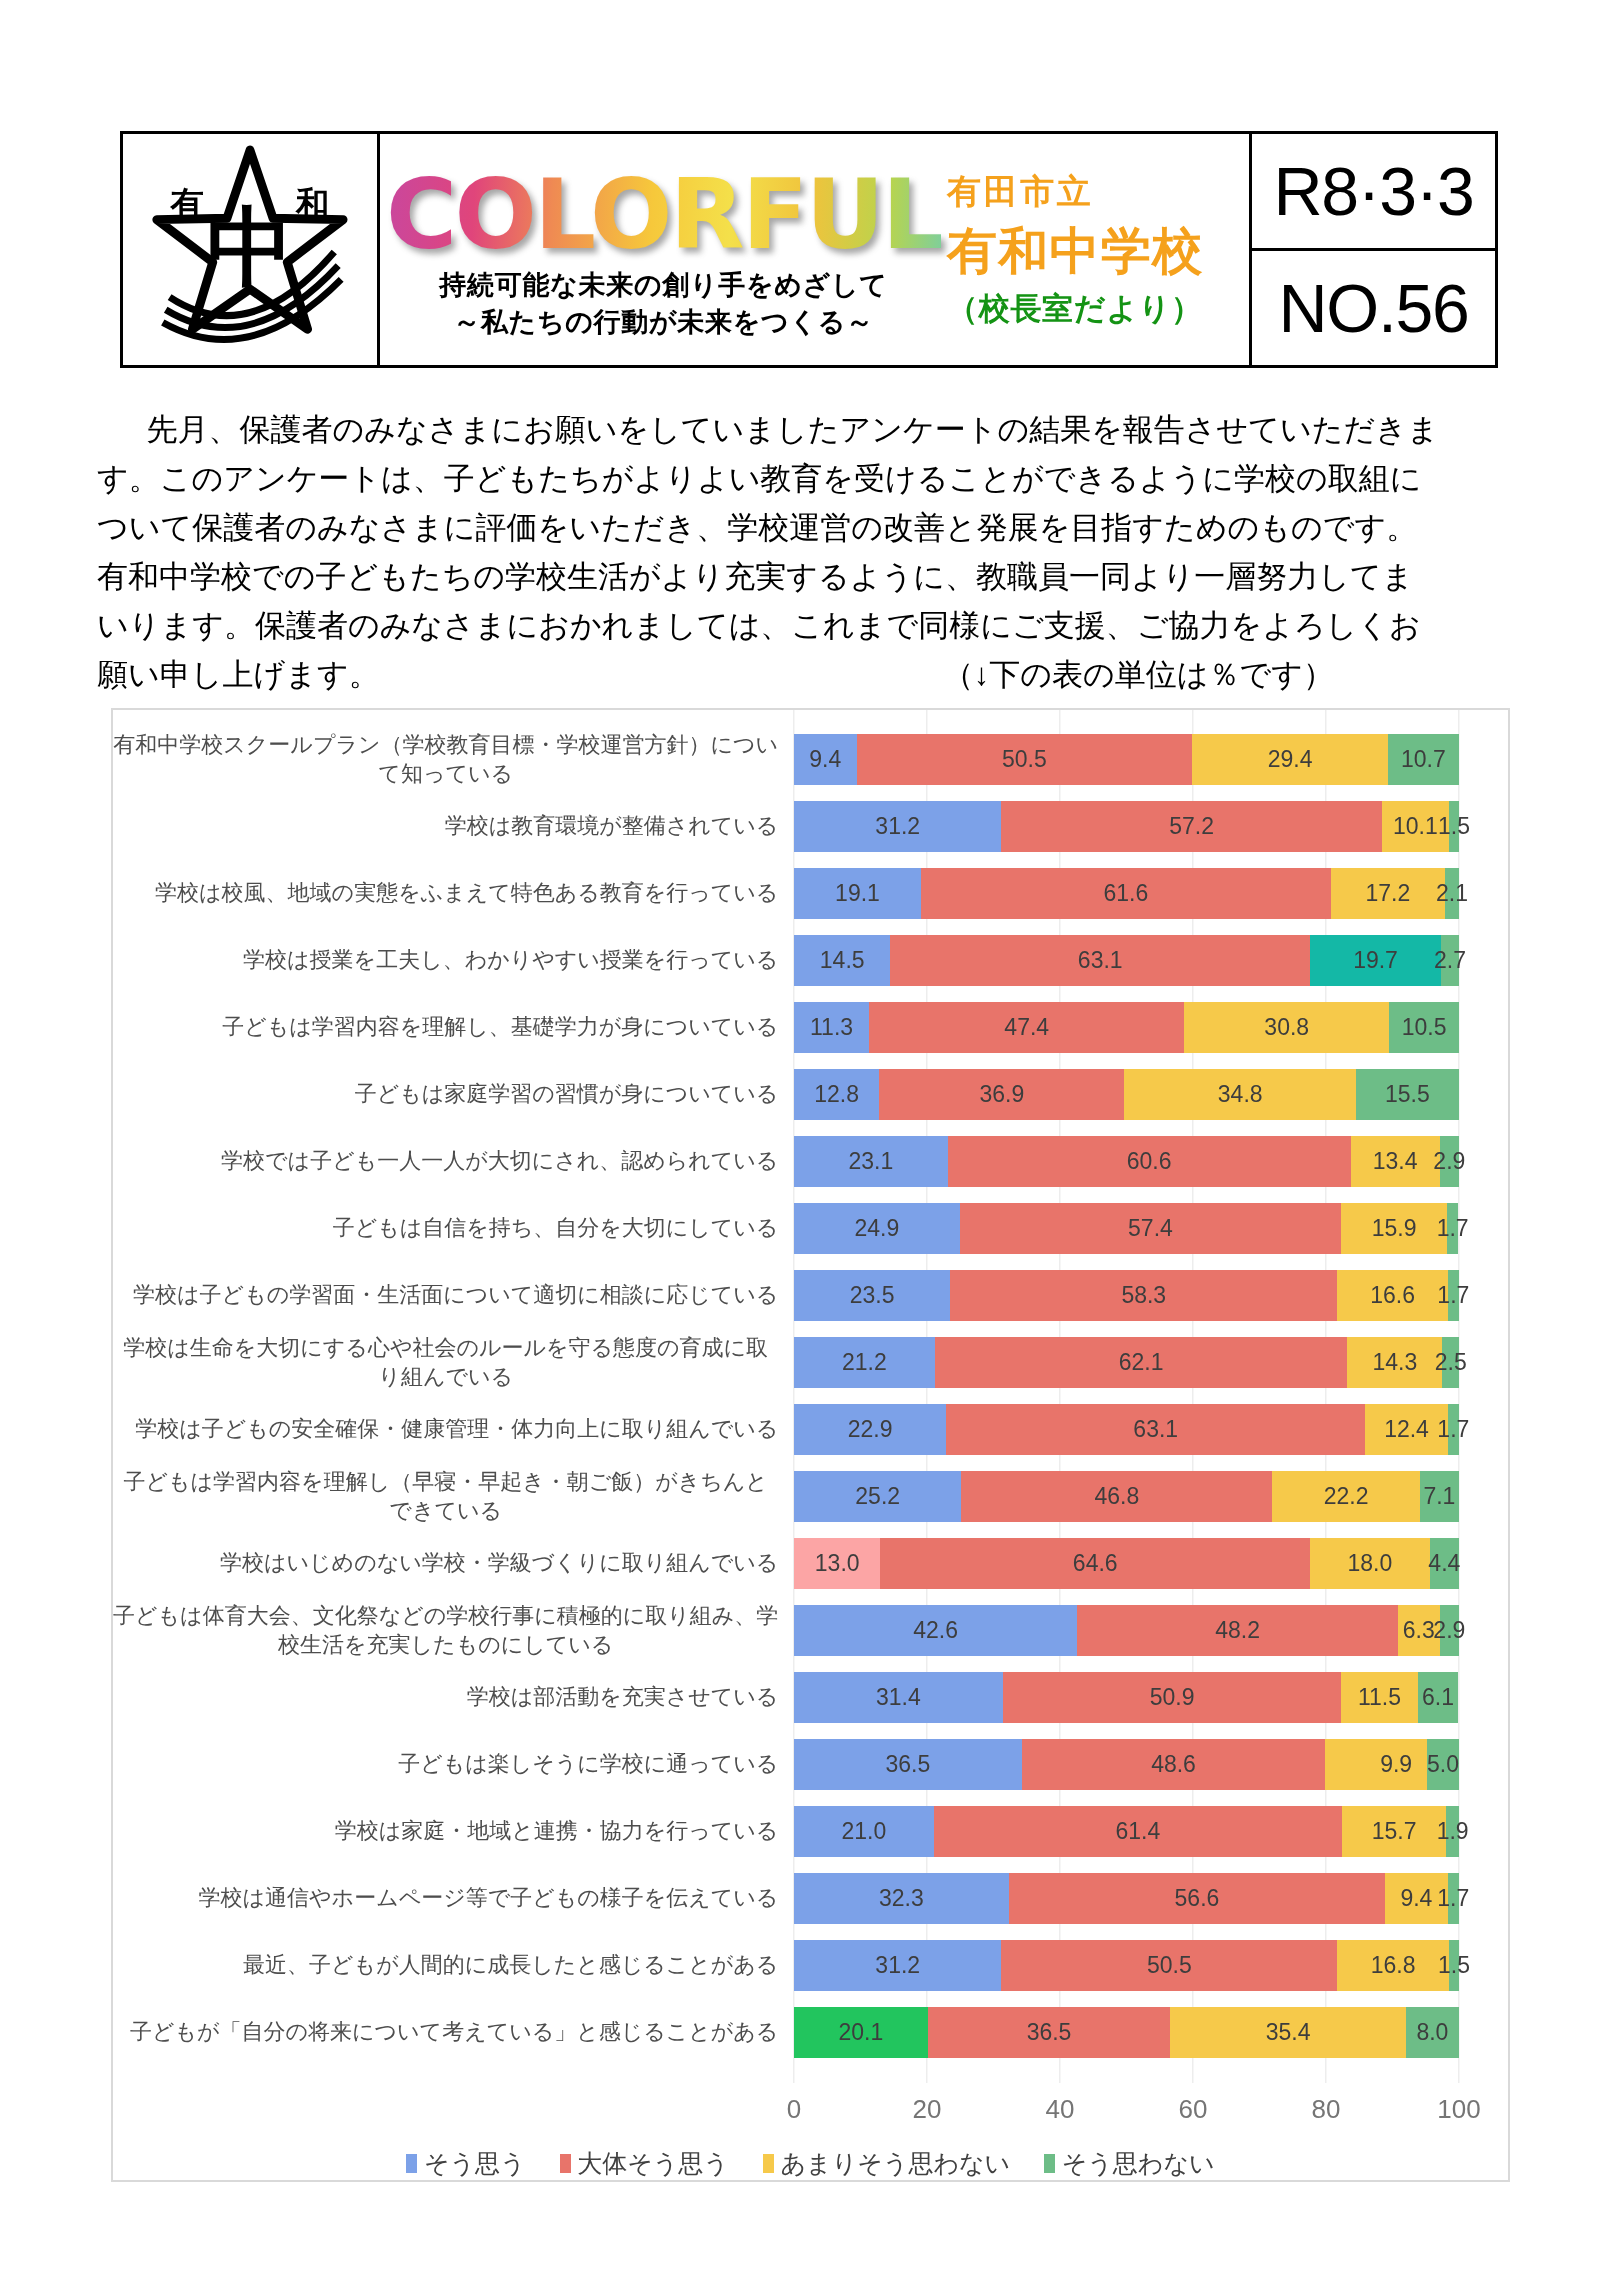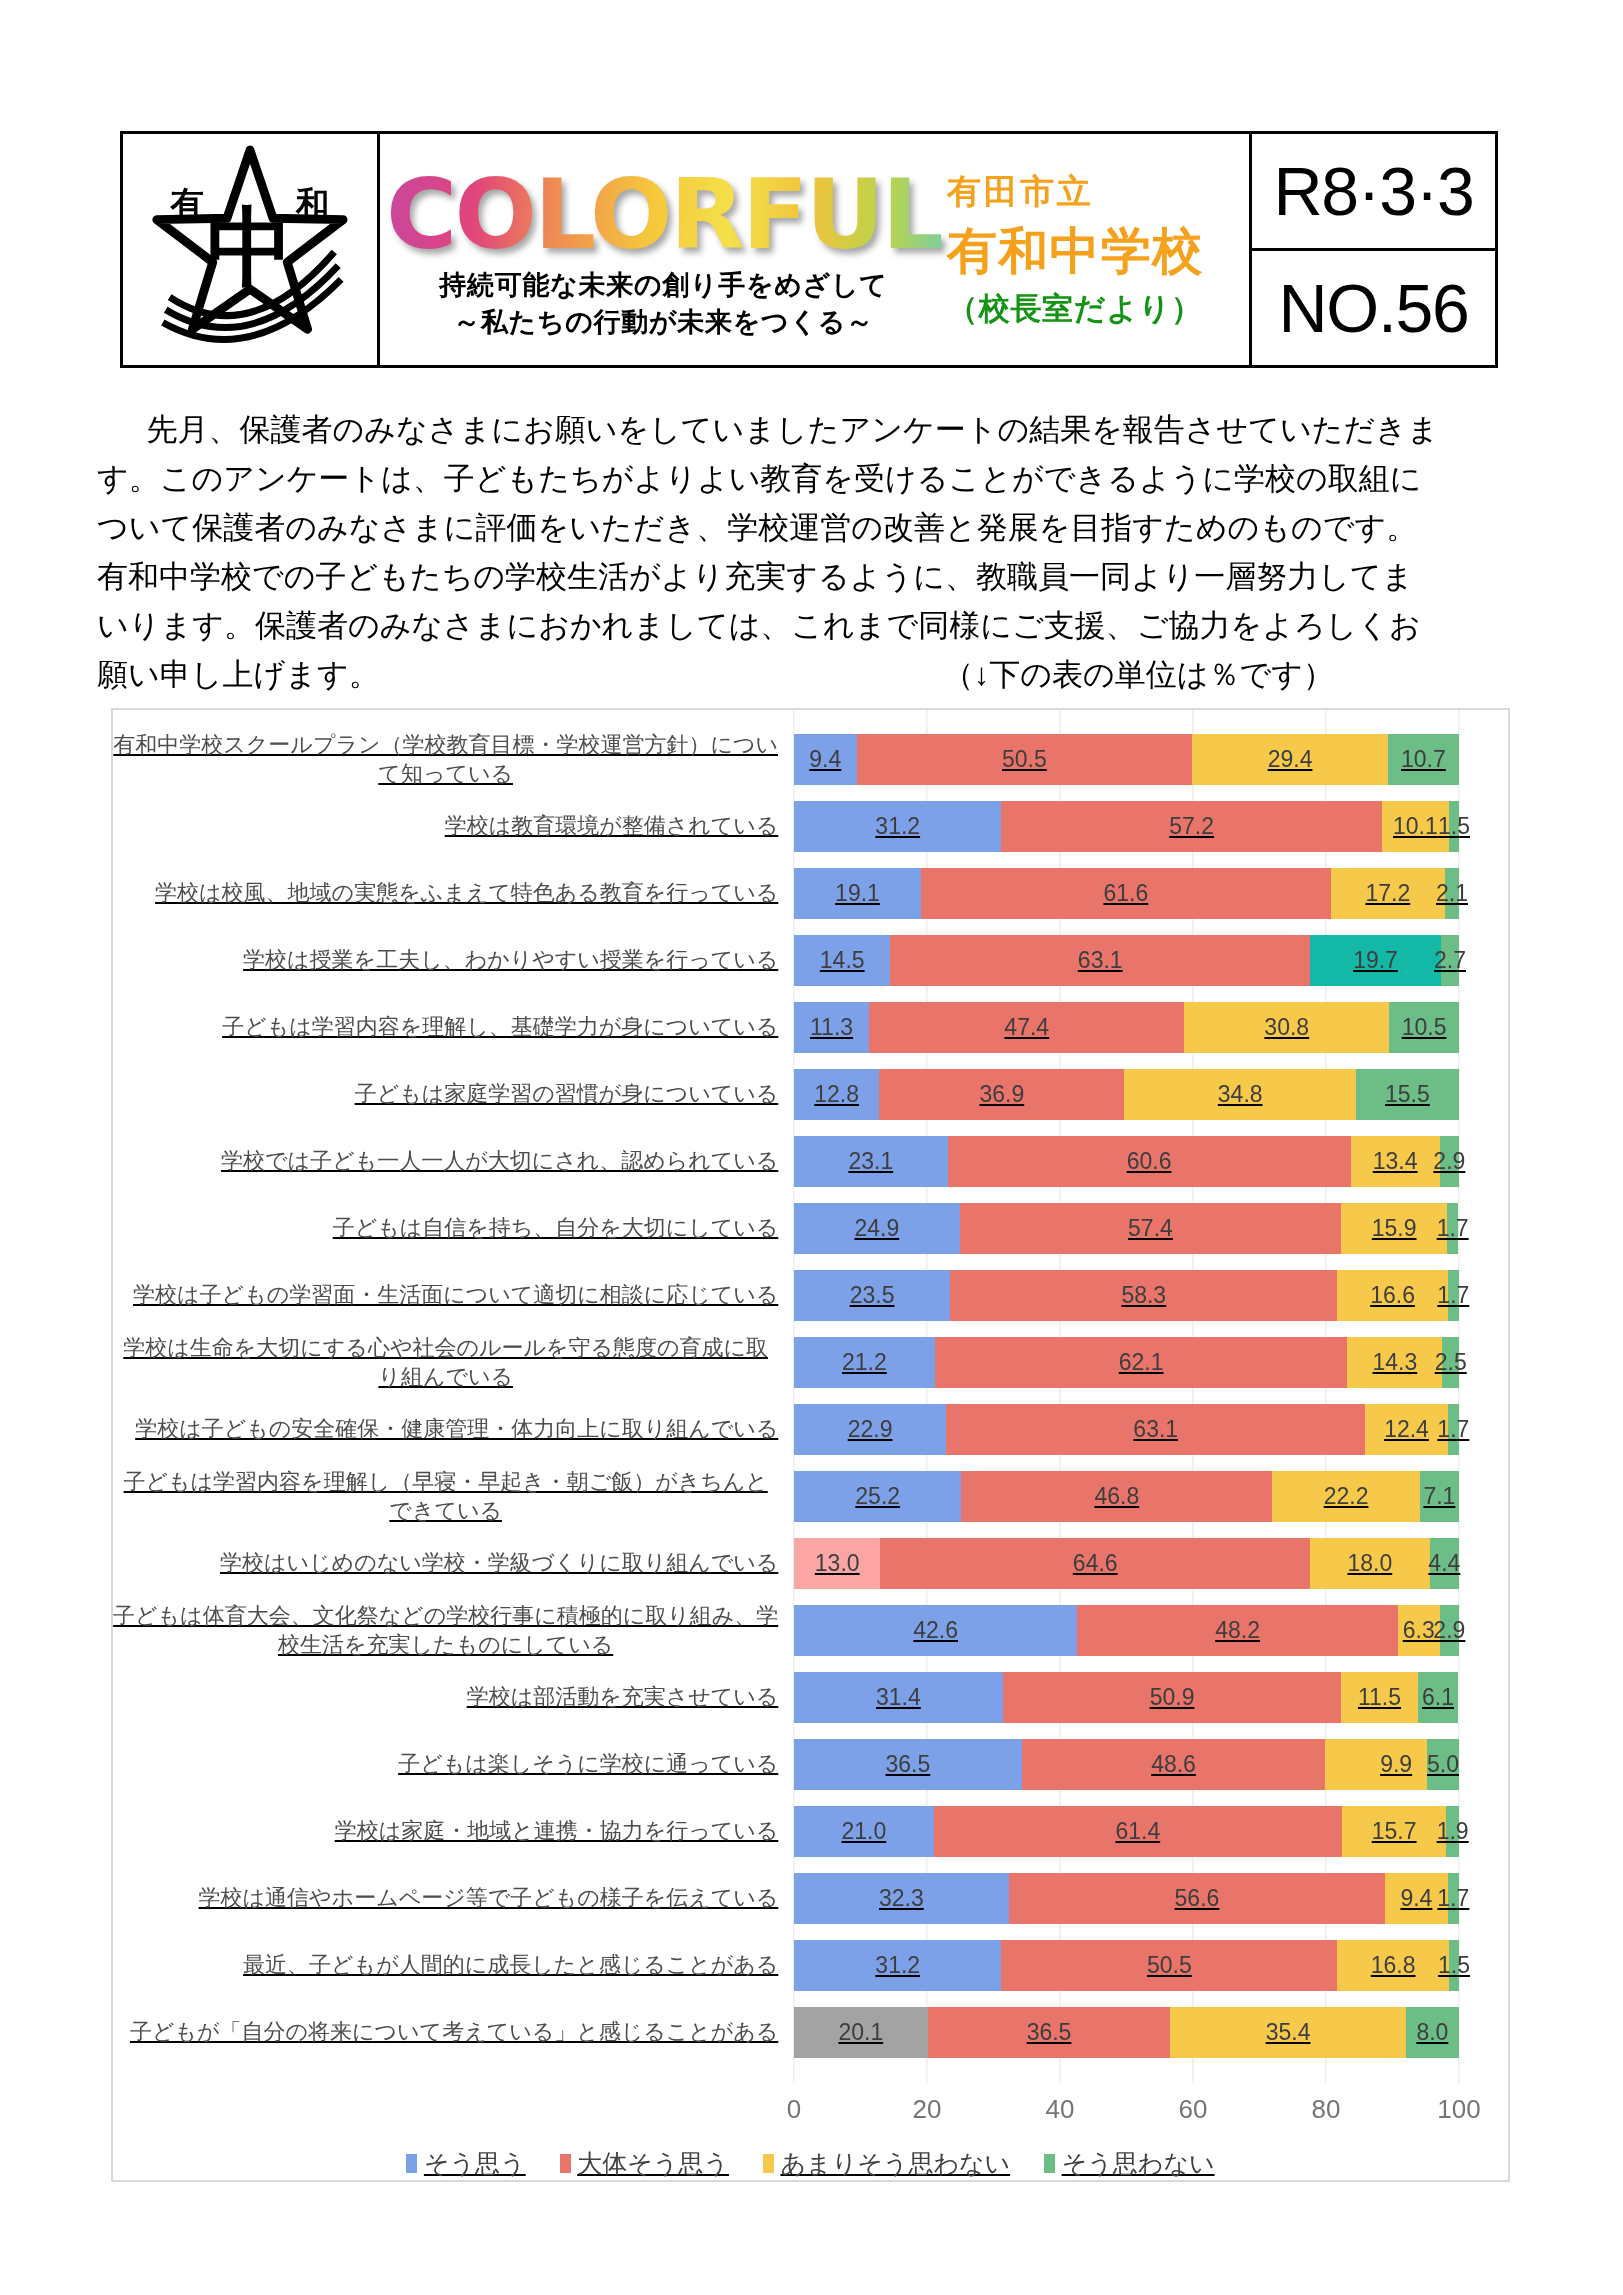--- a/index.html
+++ b/index.html
@@ -36,21 +36,21 @@
   
   .intro{position:absolute;left:97px;top:405px;width:1433px;
          font-family:"Liberation Serif",serif;font-size:31px;line-height:49px;color:#000;}
   .intro .line{white-space:nowrap;}
   .intro .indent{text-indent:1.6em;}
   .intro .lastline{display:flex;white-space:nowrap;}
   .intro .note{margin-left:auto;margin-right:196px;}
 
   
   .chartbox{position:absolute;left:111px;top:708px;width:1399px;height:1474px;
-            border:2px solid #d9d9d9;box-sizing:border-box;background:#fff;text-decoration:underline;}
+            border:2px solid #d9d9d9;box-sizing:border-box;background:#fff;}
   .chart-inner{position:relative;padding-top:15.7px;}
   .gridlines{position:absolute;left:681px;right:49px;top:0;height:1373px;z-index:0;}
   .gridline{position:absolute;top:0;bottom:0;width:1.3px;background:#e4e4e4;transform:translateX(-50%);}
   .rows{position:relative;z-index:1;}
   .crow{display:flex;height:67px;align-items:center;}
   .row-label{width:681px;box-sizing:border-box;padding-right:15.7px;display:flex;
              justify-content:flex-end;align-items:center;}
   .row-label span{max-width:100%;text-align:center;font-size:22px;line-height:29.5px;color:#4d4d4d;}
   .bars{flex:1;margin-right:49px;height:51px;display:flex;}
   .seg{height:100%;display:flex;align-items:center;justify-content:center;overflow:visible;}
@@ -483,21 +483,21 @@
               <div class="seg" style="width: 1.5%; background: rgb(109, 189, 135);">
                 <span>1.5</span>
               </div>
             </div>
           </div>
           <div class="crow">
             <div class="row-label">
               <span>子どもが「自分の将来について考えている」と感じることがある</span>
             </div>
             <div class="bars">
-              <div class="seg" style="width: 20.1%; background: #a3a3a3;">
+              <div class="seg" style="width: 20.1%; background: #22c55e;">
                 <span>20.1</span>
               </div>
               <div class="seg" style="width: 36.5%; background: rgb(232, 116, 106);">
                 <span>36.5</span>
               </div>
               <div class="seg" style="width: 35.4%; background: rgb(246, 201, 74);">
                 <span>35.4</span>
               </div>
               <div class="seg" style="width: 8%; background: rgb(109, 189, 135);">
                 <span>8.0</span>

